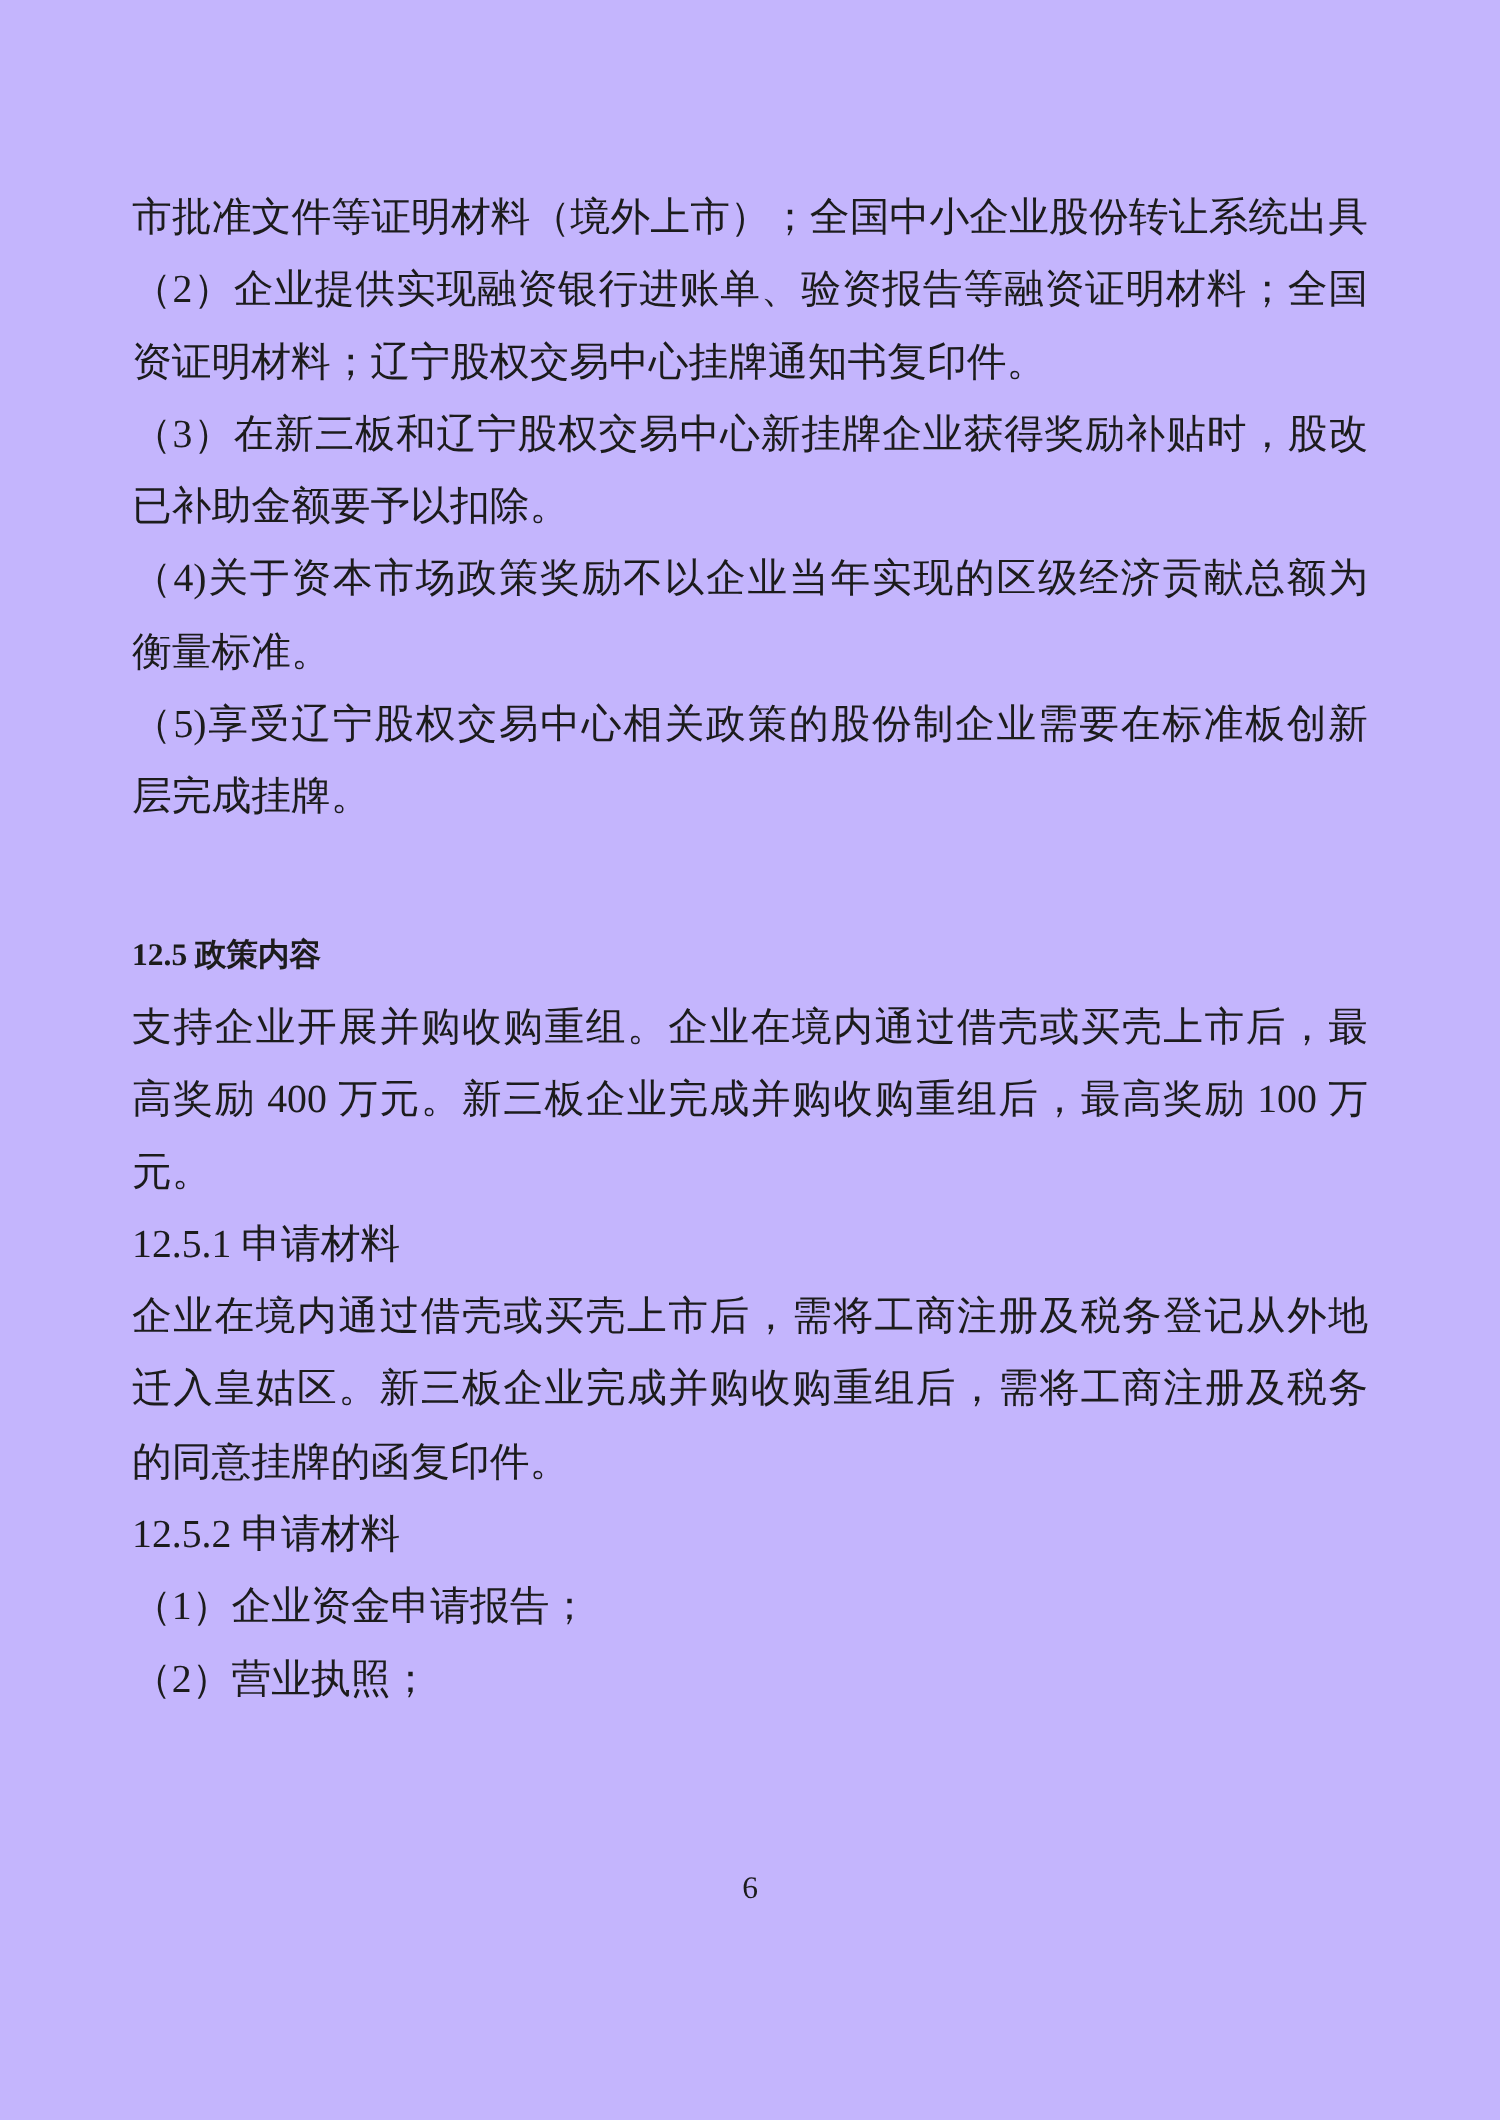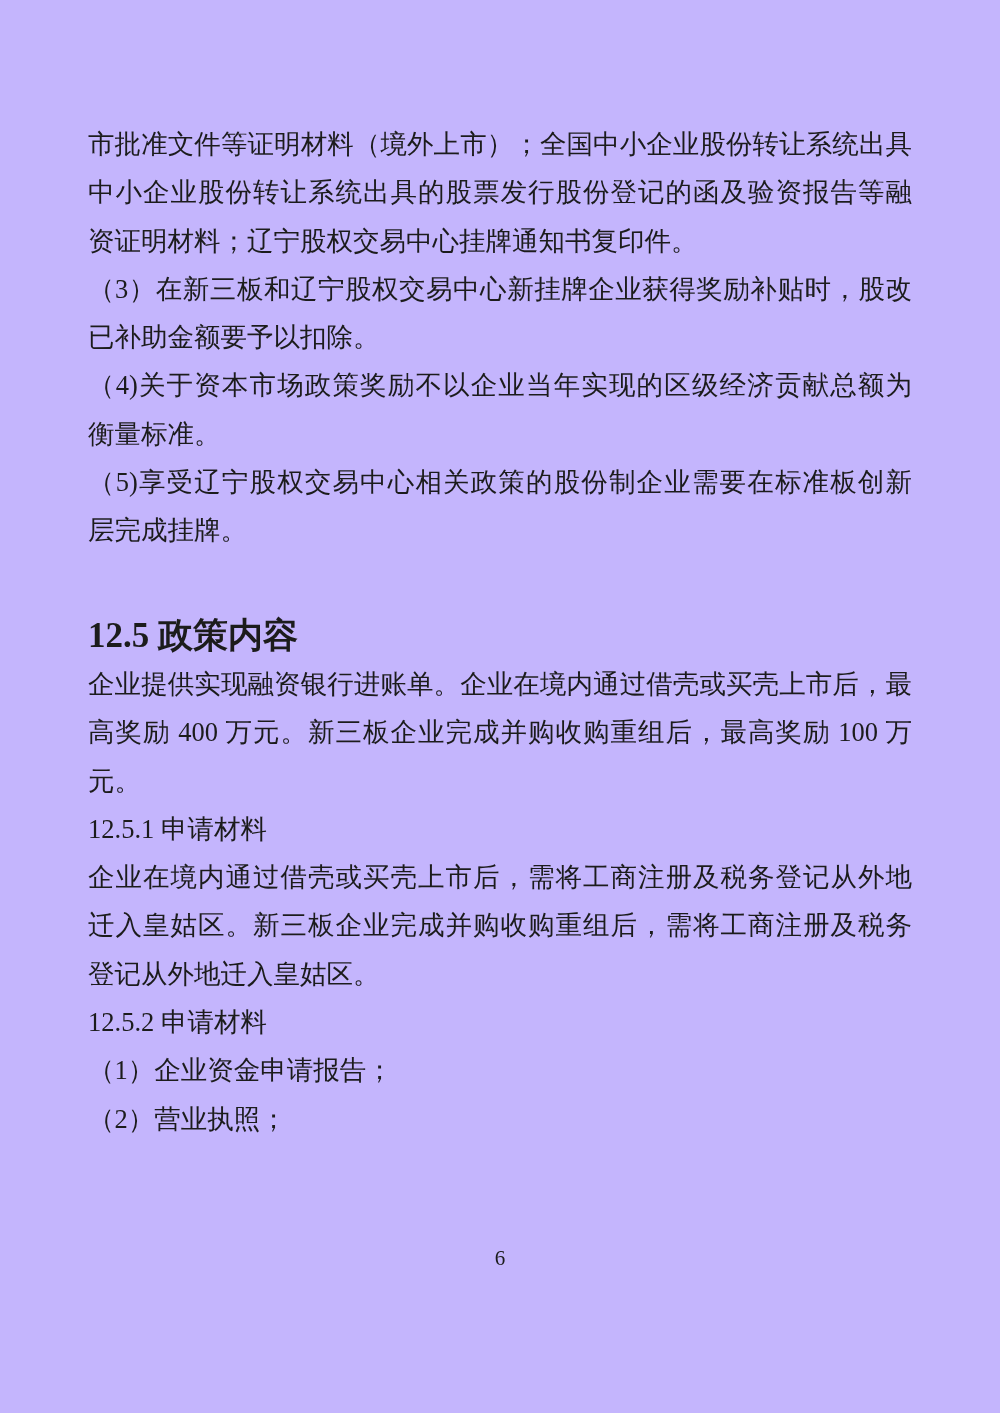--- a/index.html
+++ b/index.html
@@ -30,56 +30,56 @@
     white-space: nowrap;
     overflow: hidden;
   }
   .fill {
     white-space: normal;
     text-align: justify;
     text-align-last: justify;
   }
   .heading {
     font-weight: 700;
-    font-size: 35px;
+    font-size: 21px;
   }
   .spacer {
     height: 57px;
   }
   .pagenum {
     position: absolute;
     top: 1244px;
     left: 0;
     width: 1000px;
     text-align: center;
     font-size: 21px;
     line-height: 28px;
   }
 </style>
 </head>
 <body>
 
 <div class="page">
   <div class="textblock">
     <div class="line fill">市批准文件等证明材料（境外上市）；全国中小企业股份转让系统出具</div>
-    <div class="line fill">中小企业股份转让系统出具的股票发行股份登记的函及验资报告等融</div>
+    <div class="line fill">（2）企业提供实现融资银行进账单、验资报告等融资证明材料；全国</div>
     <div class="line">资证明材料；辽宁股权交易中心挂牌通知书复印件。</div>
     <div class="line fill">（3）在新三板和辽宁股权交易中心新挂牌企业获得奖励补贴时，股改</div>
     <div class="line">已补助金额要予以扣除。</div>
     <div class="line fill">（4)关于资本市场政策奖励不以企业当年实现的区级经济贡献总额为</div>
     <div class="line">衡量标准。</div>
     <div class="line fill">（5)享受辽宁股权交易中心相关政策的股份制企业需要在标准板创新</div>
     <div class="line">层完成挂牌。</div>
     <div class="spacer"></div>
     <div class="line heading">12.5 政策内容</div>
-    <div class="line fill">企业提供实现融资银行进账单。企业在境内通过借壳或买壳上市后，最</div>
+    <div class="line fill">支持企业开展并购收购重组。企业在境内通过借壳或买壳上市后，最</div>
     <div class="line fill">高奖励 400 万元。新三板企业完成并购收购重组后，最高奖励 100 万</div>
     <div class="line">元。</div>
     <div class="line">12.5.1 申请材料</div>
     <div class="line fill">企业在境内通过借壳或买壳上市后，需将工商注册及税务登记从外地</div>
     <div class="line fill">迁入皇姑区。新三板企业完成并购收购重组后，需将工商注册及税务</div>
-    <div class="line">登记从外地迁入皇姑区。</div>
+    <div class="line">的同意挂牌的函复印件。</div>
     <div class="line">12.5.2 申请材料</div>
     <div class="line">（1）企业资金申请报告；</div>
     <div class="line">（2）营业执照；</div>
   </div>
   <div class="pagenum">6</div>
 </div>
 
 </body></html>

